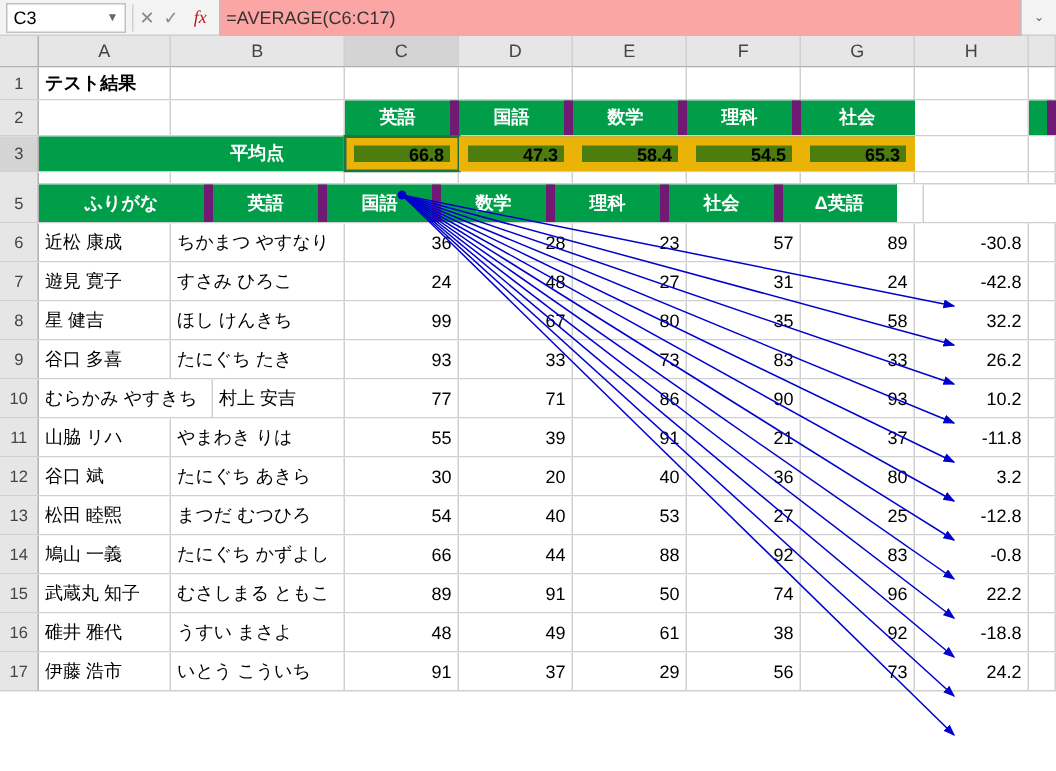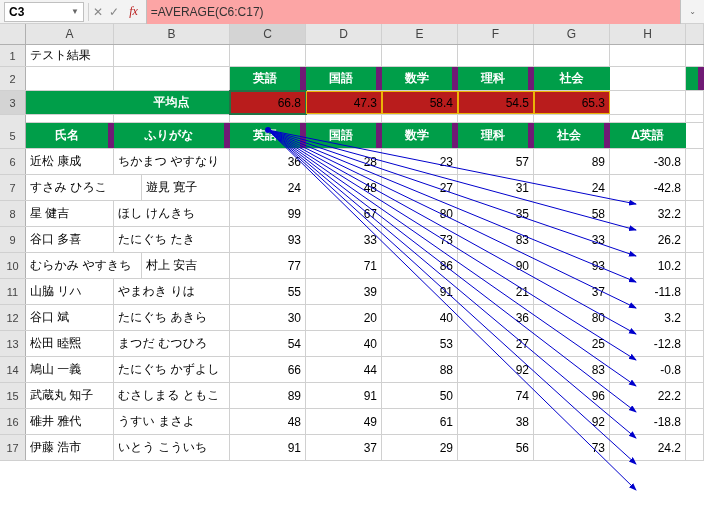--- a/index.html
+++ b/index.html
@@ -1,19 +1,19 @@
 <!DOCTYPE html>
 <html><head>
 <meta charset="utf-8">
 <style>
   * { box-sizing: border-box; margin: 0; padding: 0; }
   body { font-family: "Meiryo", "MS PGothic", sans-serif; font-size: 12px; background: #fff; color: #000; width: 704px; height: 514px; overflow: hidden; position: relative; }
   
   .namebox-bar { display: flex; align-items: center; height: 24px; background: #f3f3f3; border-bottom: 1px solid #d0d0d0; padding: 0 4px; gap: 4px; }
-  .namebox { width: 80px; height: 20px; background: #fff; border: 1px solid #c0c0c0; padding: 0 4px; display: flex; align-items: center; justify-content: space-between; font-weight: bold; }
+  .namebox { width: 80px; height: 20px; background: #fff; border: 1px solid #c0c0c0; padding: 0 4px; display: flex; align-items: center; justify-content: space-between; }
   .namebox .chev { font-size: 8px; color: #666; }
   .divider-v { width: 1px; height: 18px; background: #d0d0d0; }
   .fx-icons { display: flex; gap: 6px; align-items: center; color: #888; }
   .fx-icons span { cursor: pointer; }
   .fx-label { font-style: italic; font-family: "Times New Roman", serif; color: #b91c1c; padding: 0 4px; }
   .formula-input { flex: 1; height: 30px; background: #fca5a5; border: 1px solid #c0c0c0; padding: 0 4px; display: flex; align-items: center; color: #333; }
   .fbar-chev { font-size: 8px; color: #666; padding: 0 4px; }
   
   .grid-wrap { position: relative; }
   .col-headers { display: flex; background: #e6e6e6; border-bottom: 1px solid #b0b0b0; }
@@ -25,25 +25,25 @@
   .row-h { width: 26px; background: #e6e6e6; border-right: 1px solid #b0b0b0; display: flex; align-items: center; justify-content: center; color: #444; font-size: 11px; }
   .row-h.sel { background: #d4d4d4; }
   .cell { border-right: 1px solid #d0d0d0; display: flex; align-items: center; padding: 0 4px; background: #fff; overflow: hidden; white-space: nowrap; }
   .cell.num { justify-content: flex-end; }
   .cell.text { justify-content: flex-start; }
   
   .h22 { height: 22px; } .h24 { height: 24px; } .h26 { height: 26px; }
   
   .wA { width: 88px; } .wB { width: 116px; } .wC { width: 76px; } .wD { width: 76px; } .wE { width: 76px; } .wF { width: 76px; } .wG { width: 76px; } .wH { width: 76px; } .wI { width: 18px; }
   
-  .bold { font-weight: normal; }
+  .bold { font-weight: bold; }
   .green-head { background: #009e49 !important; color: #fff; font-weight: bold; justify-content: center; border-right: 6px solid #701a75; }
   .green-head.last { border-right: 1px solid #009e49; }
   .avg-label { background: #009e49 !important; color: #ffffff; font-weight: bold; justify-content: center; }
-  .avg-val { background: #b91c1c; border: 1px solid #eab308; justify-content: flex-end; font-weight: normal; }
+  .avg-val { background: #4d7c0f; border: 6px solid #eab308; justify-content: flex-end; font-weight: bold; }
   .sel-cell { outline: 2px solid #217346; outline-offset: -1px; }
   
   svg.arrows { position: absolute; top: 0; left: 0; pointer-events: none; }
   
   .row.tight { height: 8px; }
 </style>
 </head>
 <body>
 
 <div class="namebox-bar">
@@ -124,21 +124,20 @@
     <div class="cell wD"></div>
     <div class="cell wE"></div>
     <div class="cell wF"></div>
     <div class="cell wG"></div>
     <div class="cell wH"></div>
     <div class="cell wI"></div>
   </div>
 
   <div class="row h26">
     <div class="row-h">5</div>
-    <div class="cell wA green-head">氏名</div>
     <div class="cell wB green-head">ふりがな</div>
     <div class="cell wC green-head">英語</div>
     <div class="cell wD green-head">国語</div>
     <div class="cell wE green-head">数学</div>
     <div class="cell wF green-head">理科</div>
     <div class="cell wG green-head">社会</div>
     <div class="cell wH green-head last">Δ英語</div>
     <div class="cell wI"></div>
   </div>
 
@@ -150,22 +149,22 @@
         <div class="cell wC num">36</div>
         <div class="cell wD num">28</div>
         <div class="cell wE num">23</div>
         <div class="cell wF num">57</div>
         <div class="cell wG num">89</div>
         <div class="cell wH num">-30.8</div>
         <div class="cell wI"></div>
       </div>
       <div class="row h26">
         <div class="row-h">7</div>
+        <div class="cell wA text">遊見 寛子</div>
         <div class="cell wB text">すさみ ひろこ</div>
-        <div class="cell wA text">遊見 寛子</div>
         <div class="cell wC num">24</div>
         <div class="cell wD num">48</div>
         <div class="cell wE num">27</div>
         <div class="cell wF num">31</div>
         <div class="cell wG num">24</div>
         <div class="cell wH num">-42.8</div>
         <div class="cell wI"></div>
       </div>
       <div class="row h26">
         <div class="row-h">8</div>

